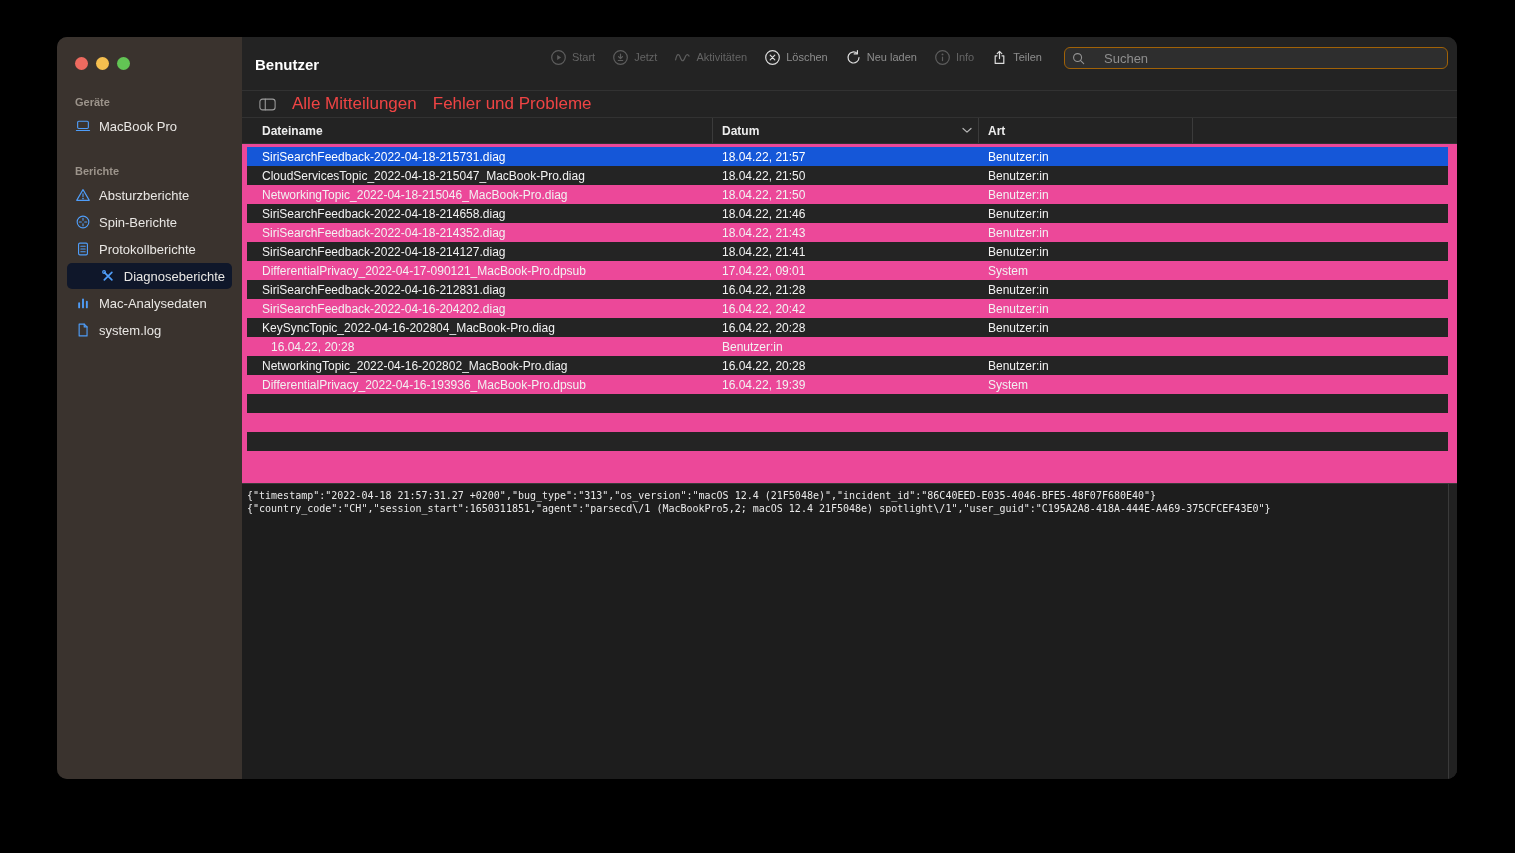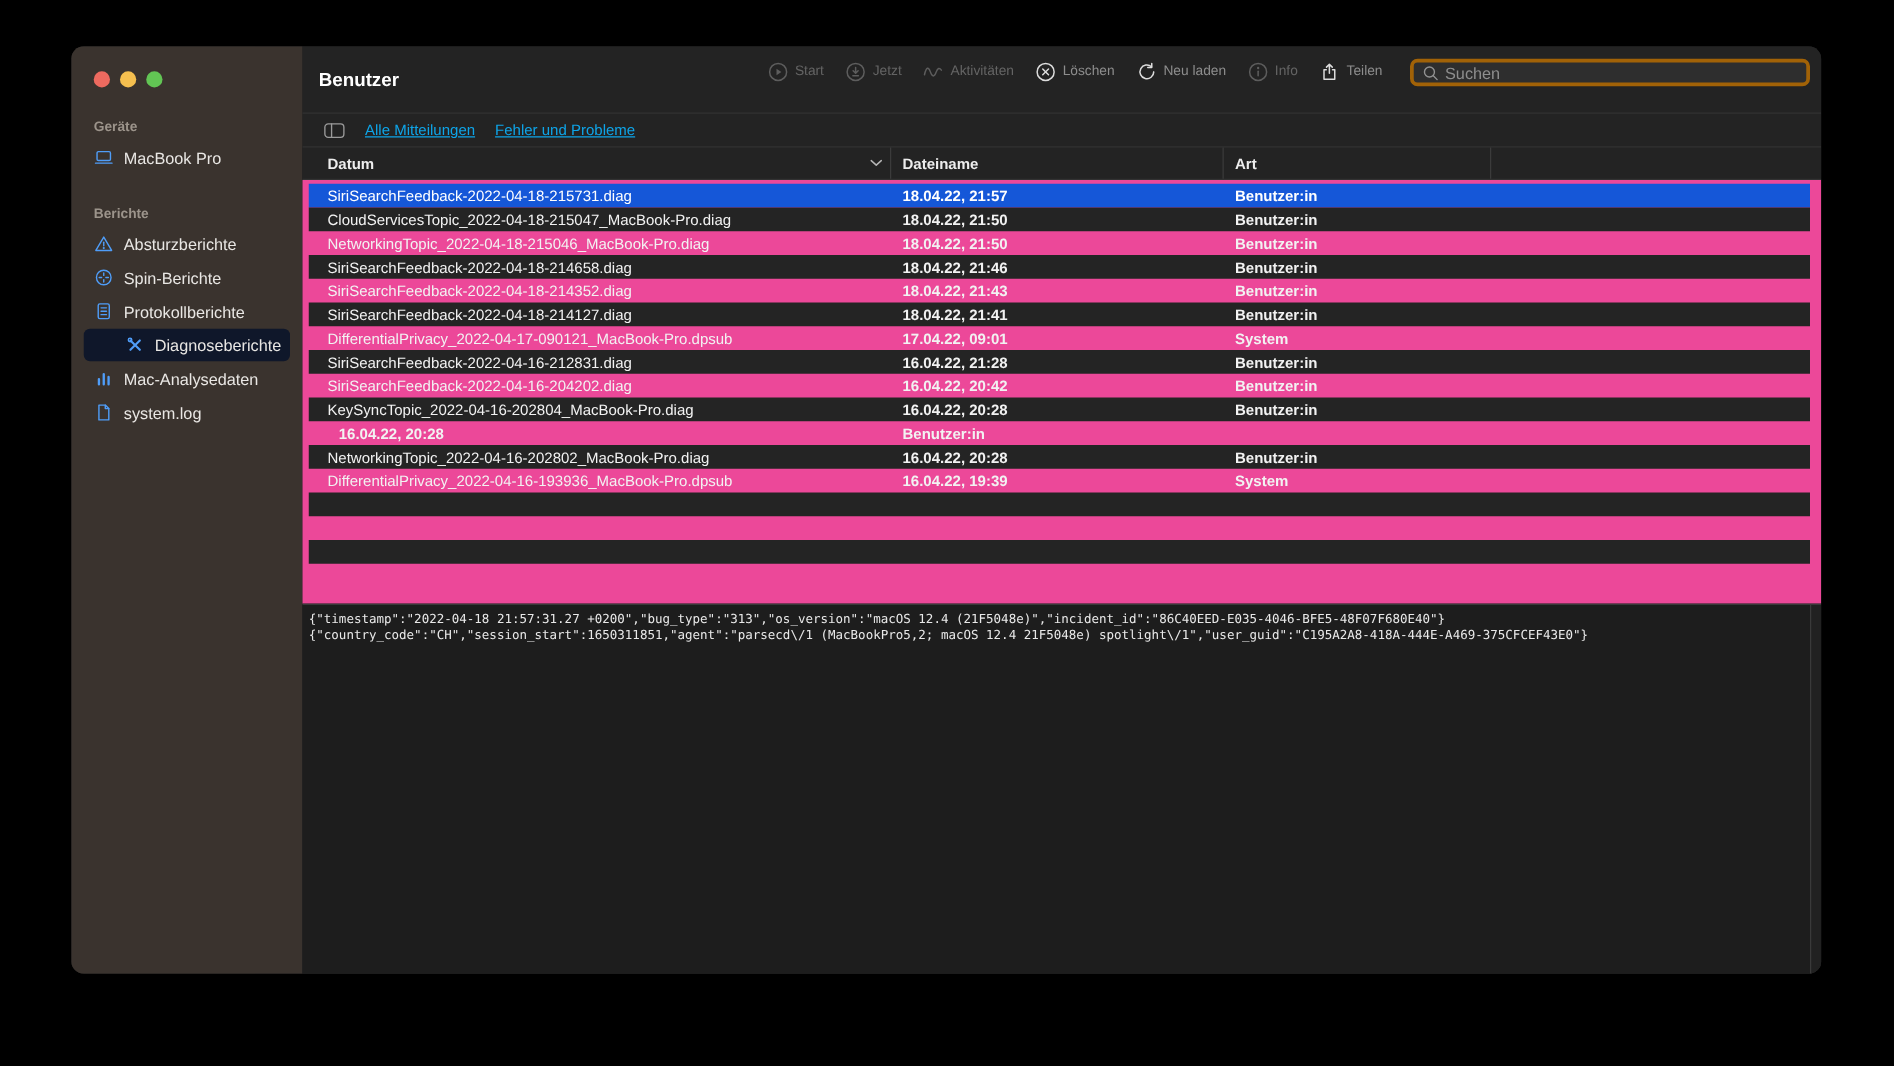--- a/index.html
+++ b/index.html
@@ -29,53 +29,53 @@
   .tbar { margin-left:auto; margin-right:22px; display:flex; align-items:flex-start; gap:17px; margin-top:11px; }
   .tbtn { display:flex; flex-direction:row; align-items:center; gap:5px; min-width:30px; cursor:default;justify-content:space-between; }
   .ticon { height:18px; display:flex; align-items:center; }
   .ticon svg { width:17px; height:17px; }
   .tlabel { font-size:11px; white-space:nowrap; }
   .tbtn.disabled .ticon { color:#5d5d5d; }
   .tbtn.disabled .tlabel { color:#646464; }
   .tbtn.enabled .ticon { color:#dcdcdc; }
   .tbtn.enabled .tlabel { color:#8d8d8d; }
 
-  .searchbox { margin-top:10px; width:320px; height:22px; flex:none; border:3px solid #a16207;
+  .searchbox { margin-top:10px; width:384px; height:22px; flex:none; border:1px solid #a16207;
                border-radius:6px; background:rgba(255,255,255,.05); display:flex; align-items:center;
-               padding:0 7px; gap:5px; color:#929292; }
+               padding:0 7px; gap:19px; color:#929292; }
   .searchbox svg { width:13px; height:13px; flex:none; }
   .searchbox input { flex:1; min-width:0; background:transparent; border:none; outline:none;
                      color:#ddd; font-size:13px; font-family:"Liberation Sans",sans-serif; }
   .searchbox input::placeholder { color:#8e8e8e; }
 
   .filterbar { height:27px; flex:none; display:flex; align-items:center; gap:16px; padding:0 17px;
                border-top:1px solid #323232; }
   .toggle-icon { color:#9b9b9b; display:flex; }
   .toggle-icon svg { width:17px; height:13px; }
-  .filter-btn { font-size:12px; color:#0ea5e9; cursor:default;text-decoration:underline; }
+  .filter-btn { font-size:17px; color:#ef4444; cursor:default; }
 
   
   .table-header { height:27px; flex:none; display:grid; grid-template-columns:451px 266px 214px 1fr;
                   padding-left:20px; border-top:1px solid #323232; border-bottom:1px solid #323232;
                   font-size:12px; font-weight:700; color:#ededed; background:#232323; }
   .th { height:100%; display:flex; align-items:center; border-right:1px solid #3b3b3b; }
   .th + .th { padding-left:9px; }
   .th.spacer { border-right:none; }
   .th-datum { justify-content:space-between; padding-right:6px; }
   .sort-chevron { color:#b5b5b5; display:flex; }
   .sort-chevron svg { width:10px; height:7px; }
 
   .table-body { height:339px; flex:none; overflow:hidden; background:#ec4899; padding-top:3px; }
   .row { height:19px; margin:0 9px 0 5px; padding-left:15px; display:grid;
          grid-template-columns:451px 266px 1fr; align-items:center;
          font-size:12px; color:#f2f2f2; cursor:default; }
   .row:nth-child(even) { background:#242424; }
   .row.selected { background:#1557d8; color:#fff; }
   .cell { overflow:hidden; white-space:nowrap; text-overflow:ellipsis; }
-  .cell-date, .cell-kind { padding-left:9px;font-weight:bold; }
+  .cell-date, .cell-kind { padding-left:9px; }
 
   
   .detail { flex:1; min-height:0; border-top:1px solid #3a3a3a; background:#1d1d1d; display:flex; }
   .detail-content { flex:1; min-width:0; padding:6px 6px 0 5px; overflow:hidden;
                     font-family:"DejaVu Sans Mono", monospace; font-size:10px; line-height:12.5px;
                     color:#e9e9e9; white-space:pre; }
   .detail-scrollbar { width:9px; flex:none; border-left:1px solid #3a3a3a; background:#212121; }
 
   svg { stroke:currentColor; fill:none; stroke-width:1.2; stroke-linecap:round; stroke-linejoin:round; }
   svg .fill { fill:currentColor; stroke:none; }
@@ -254,32 +254,32 @@
         <svg viewBox="0 0 19 14">
             <rect x="1" y="1" width="17" height="12" rx="3"></rect>
             <path d="M7 1v12"></path>
           </svg>
       </span>
       <span class="filter-btn">Alle Mitteilungen</span>
       <span class="filter-btn">Fehler und Probleme</span>
     </div>
 
     <div class="table-header">
+      <div class="th">
+        <span>Dateiname</span>
+      </div>
       <div class="th th-datum">
         <span>Datum</span>
         <span class="sort-chevron">
           <svg viewBox="0 0 10 6">
               <path d="M1 1l4 3.6L9 1"></path>
             </svg>
         </span>
       </div>
       <div class="th">
-        <span>Dateiname</span>
-      </div>
-      <div class="th">
         <span>Art</span>
       </div>
       <div class="th spacer"></div>
     </div>
 
     <div class="table-body">
         <div class="row selected" style="background-color: rgb(21, 87, 216);">
         <span class="cell cell-name">SiriSearchFeedback-2022-04-18-215731.diag</span>
         <span class="cell cell-date">18.04.22, 21:57</span>
         <span class="cell cell-kind">Benutzer:in</span>

